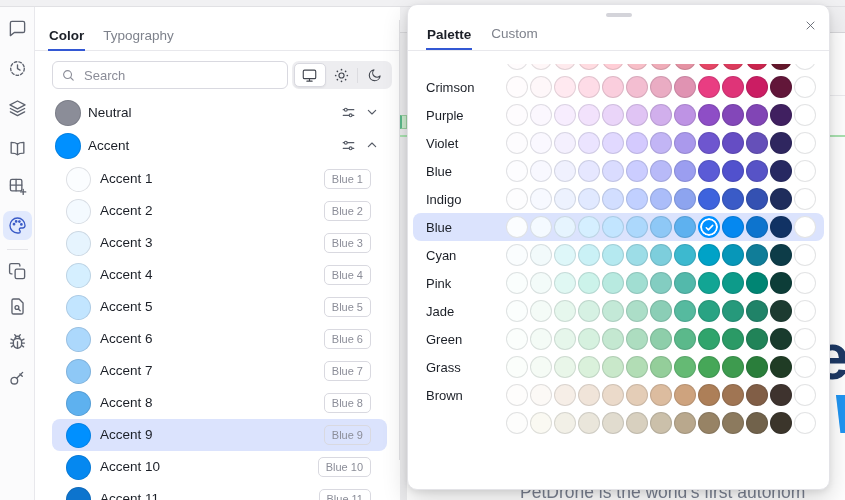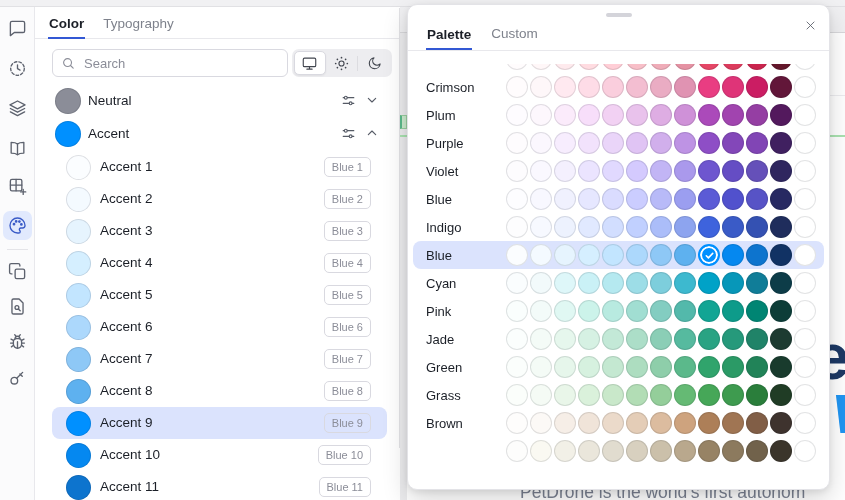--- a/index.html
+++ b/index.html
@@ -14,21 +14,21 @@
 
   
   .rail{position:absolute;left:0;top:7px;width:35px;height:493px;background:#fbfbfc;
     border-right:1px solid #e8e8ec;z-index:3;}
   .rail-btn{position:absolute;left:3px;width:29px;height:29px;border-radius:7px;
     display:flex;align-items:center;justify-content:center;color:#5d626e;background:transparent;border:0;padding:0;cursor:pointer;}
   .rail-btn.active{background:#e1e9fd;color:#3a5bc7;}
   .rail-div{position:absolute;left:7px;width:21px;height:1px;background:#e4e4e8;}
 
   
-  .panel{position:absolute;left:35px;top:8px;width:365px;height:440px;background:#fff;
+  .panel{position:absolute;left:35px;top:20px;width:365px;height:440px;background:#fff;
     border-right:1px solid #e2e2e5;z-index:2;}
   .ptabs{position:relative;height:31px;border-bottom:1px solid #e8e8ec;display:flex;
     padding-left:13px;gap:17px;}
   .ptab{font-size:13.5px;color:#7e828c;padding:8px 1px 0 1px;height:31px;}
   .ptab.active{color:#1b1f27;font-weight:700;border-bottom:2.5px solid #3358d4;}
   .toolbar{position:absolute;left:0;top:41px;width:100%;height:28px;}
   .search{position:absolute;left:17px;top:0;width:236px;height:28px;border:1px solid #d9d9e0;
     border-radius:6px;display:flex;align-items:center;padding-left:8px;gap:6px;color:#8b8d98;background:#fff;}
   .search input{border:0;outline:0;flex:1;font:13px "Liberation Sans",sans-serif;color:#1b1f27;background:transparent;min-width:0;}
   .search input::placeholder{color:#8b8d98;}
@@ -357,38 +357,20 @@
             <span class="sw" style="background: rgb(234, 172, 195);"></span>
             <span class="sw" style="background: rgb(224, 147, 178);"></span>
             <span class="sw" style="background: rgb(233, 61, 130);"></span>
             <span class="sw" style="background: rgb(223, 52, 120);"></span>
             <span class="sw" style="background: rgb(203, 29, 99);"></span>
             <span class="sw" style="background: rgb(98, 22, 57);"></span>
             <span class="sw" style="background: rgb(255, 255, 255);"></span>
           </div>
         </div>
         <div class="prow">
-          <span class="prow-label">Plum</span>
-          <div class="circles">
-            <span class="sw" style="background: rgb(254, 252, 255);"></span>
-            <span class="sw" style="background: rgb(253, 247, 253);"></span>
-            <span class="sw" style="background: rgb(251, 235, 251);"></span>
-            <span class="sw" style="background: rgb(247, 222, 250);"></span>
-            <span class="sw" style="background: rgb(242, 209, 243);"></span>
-            <span class="sw" style="background: rgb(233, 194, 236);"></span>
-            <span class="sw" style="background: rgb(222, 173, 227);"></span>
-            <span class="sw" style="background: rgb(207, 145, 216);"></span>
-            <span class="sw" style="background: rgb(171, 74, 186);"></span>
-            <span class="sw" style="background: rgb(161, 68, 175);"></span>
-            <span class="sw" style="background: rgb(149, 62, 163);"></span>
-            <span class="sw" style="background: rgb(83, 25, 93);"></span>
-            <span class="sw" style="background: rgb(255, 255, 255);"></span>
-          </div>
-        </div>
-        <div class="prow">
           <span class="prow-label">Purple</span>
           <div class="circles">
             <span class="sw" style="background: rgb(254, 252, 254);"></span>
             <span class="sw" style="background: rgb(251, 247, 254);"></span>
             <span class="sw" style="background: rgb(247, 237, 254);"></span>
             <span class="sw" style="background: rgb(242, 226, 252);"></span>
             <span class="sw" style="background: rgb(234, 213, 249);"></span>
             <span class="sw" style="background: rgb(224, 196, 244);"></span>
             <span class="sw" style="background: rgb(209, 175, 236);"></span>
             <span class="sw" style="background: rgb(190, 147, 228);"></span>

